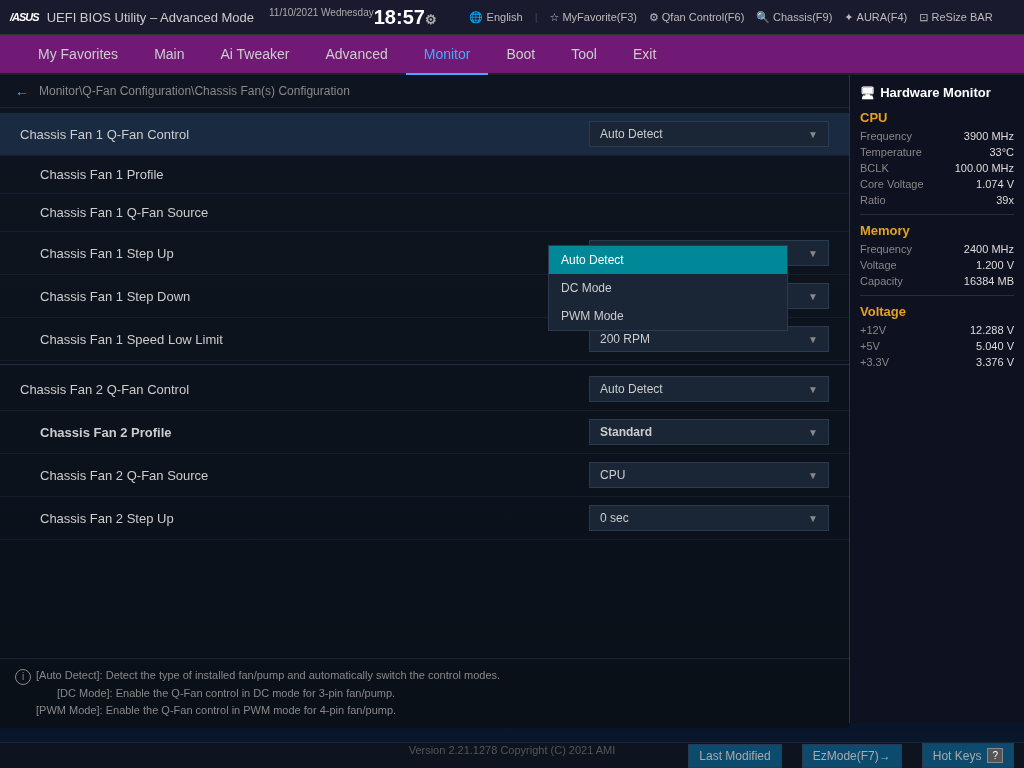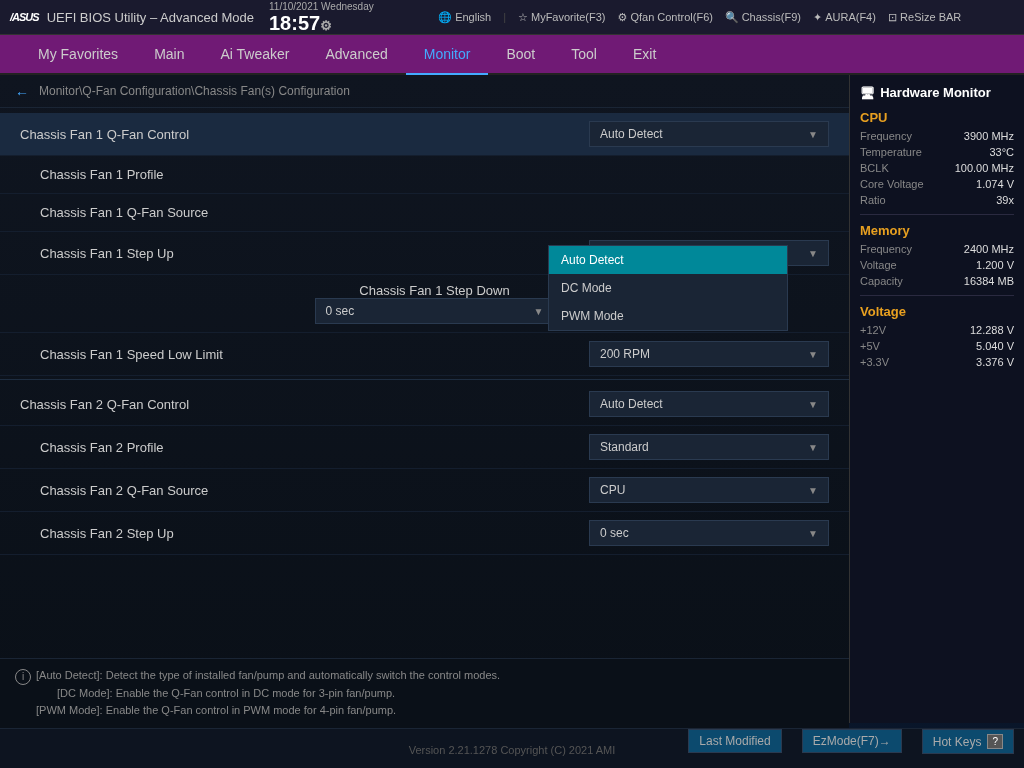--- a/index.html
+++ b/index.html
@@ -43,21 +43,21 @@
       font-weight: bold;
       font-style: italic;
       letter-spacing: -1px;
     }
     #bios-title {
       color: #ccc;
       font-size: 13px;
     }
     #datetime-area {
       display: flex;
-      flex-direction: column;
+      flex-direction: row;
       margin-right: 12px;
       font-size: 10px;
       color: #aaa;
       line-height: 1.2;
     }
     #clock {
       font-size: 20px;
       font-weight: bold;
       color: #fff;
       line-height: 1;
@@ -269,25 +269,25 @@
       float: left;
       margin-top: 2px;
     }
 
     
     #footer {
       position: absolute;
       bottom: 0;
       left: 0;
       right: 0;
-      height: 40px;
+      height: 26px;
       background: #0d1420;
       border-top: 1px solid #1a2535;
       display: flex;
-      align-items: flex-start;
+      align-items: flex-end;
       justify-content: flex-end;
       padding: 0 10px;
       gap: 20px;
     }
     .footer-btn {
       display: flex;
       align-items: center;
       gap: 6px;
       font-size: 12px;
       color: #aaa;
@@ -440,21 +440,21 @@
     <div class="setting-row" style="padding-left:40px;">
       <span class="setting-label">Chassis Fan 1 Step Up</span>
       <div class="setting-control">
         <div class="dropdown-btn">
           <span>0 sec</span>
           <span class="dropdown-arrow">▼</span>
         </div>
       </div>
     </div>
 
-    <div class="setting-row" style="padding-left:40px;flex-direction:column;">
+    <div class="setting-row" style="padding-left:40px;">
       <span class="setting-label">Chassis Fan 1 Step Down</span>
       <div class="setting-control">
         <div class="dropdown-btn">
           <span>0 sec</span>
           <span class="dropdown-arrow">▼</span>
         </div>
       </div>
     </div>
 
     <div class="setting-row" style="padding-left:40px;">
@@ -472,21 +472,21 @@
     <div class="setting-row">
       <span class="setting-label">Chassis Fan 2 Q-Fan Control</span>
       <div class="setting-control">
         <div class="dropdown-btn">
           <span>Auto Detect</span>
           <span class="dropdown-arrow">▼</span>
         </div>
       </div>
     </div>
 
-    <div class="setting-row" style="padding-left:40px;">
+    <div class="setting-row" style="padding-left:40px;font-weight:bold;">
       <span class="setting-label">Chassis Fan 2 Profile</span>
       <div class="setting-control">
         <div class="dropdown-btn">
           <span>Standard</span>
           <span class="dropdown-arrow">▼</span>
         </div>
       </div>
     </div>
 
     <div class="setting-row" style="padding-left:40px;">

